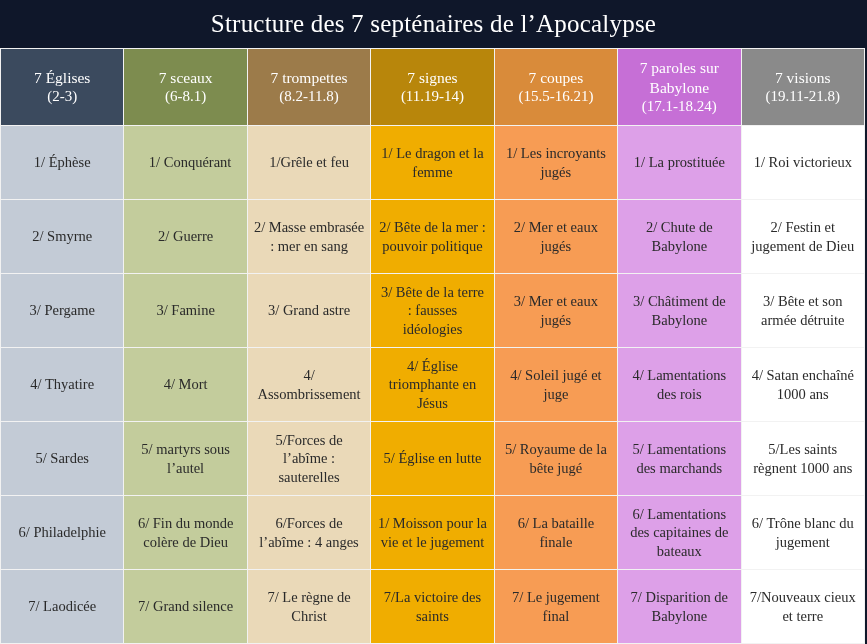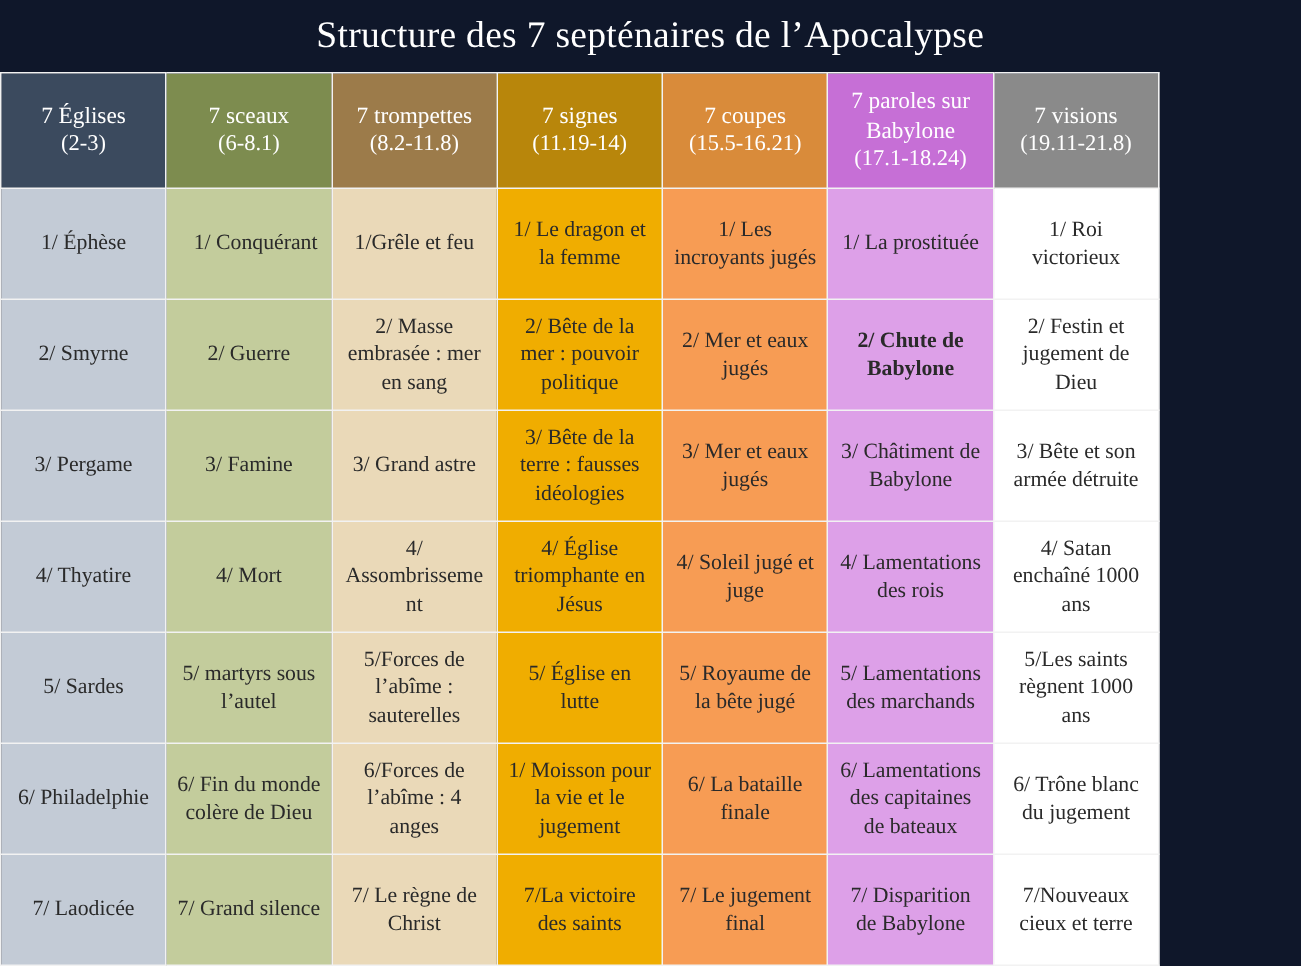--- a/index.html
+++ b/index.html
@@ -27,21 +27,21 @@
     font-size: 25px;
     line-height: 48px;
     height: 48px;
     font-weight: normal;
     letter-spacing: 0.2px;
     font-family: "Liberation Serif", serif;
   }
   table {
     border-collapse: collapse;
     table-layout: fixed;
-    width: 773px;
+    width: 865px;
     flex: 1 1 auto;
   }
   td, th {
     border: 1px solid #f2f2f2;
     padding: 4px 6px;
     text-align: center;
     vertical-align: middle;
     font-size: 14.5px;
     line-height: 1.25;
     font-family: "Liberation Serif", serif;
@@ -111,21 +111,21 @@
         <td style="background: rgb(247, 156, 84);">1/ Les incroyants jugés</td>
         <td style="background: rgb(221, 160, 232);">1/ La prostituée</td>
         <td style="background: rgb(255, 255, 255);">1/ Roi victorieux</td>
       </tr>
       <tr>
         <td class="col0" style="background: rgb(195, 203, 214);">2/ Smyrne</td>
         <td style="background: rgb(195, 204, 156);">2/ Guerre</td>
         <td style="background: rgb(234, 217, 184);">2/ Masse embrasée : mer en sang</td>
         <td style="background: rgb(240, 173, 0);">2/ Bête de la mer : pouvoir politique</td>
         <td style="background: rgb(247, 156, 84);">2/ Mer et eaux jugés</td>
-        <td style="background: rgb(221, 160, 232); font-weight: bold;">2/ Chute de Babylone</td>
+        <td style="background: rgb(221, 160, 232);">2/ Chute de Babylone</td>
         <td style="background: rgb(255, 255, 255);">2/ Festin et jugement de Dieu</td>
       </tr>
       <tr>
         <td class="col0" style="background: rgb(195, 203, 214);">3/ Pergame</td>
         <td style="background: rgb(195, 204, 156);">3/ Famine</td>
         <td style="background: rgb(234, 217, 184);">3/ Grand astre</td>
         <td style="background: rgb(240, 173, 0);">3/ Bête de la terre : fausses idéologies</td>
         <td style="background: rgb(247, 156, 84);">3/ Mer et eaux jugés</td>
         <td style="background: rgb(221, 160, 232);">3/ Châtiment de Babylone</td>
         <td style="background: rgb(255, 255, 255);">3/ Bête et son armée détruite</td>

